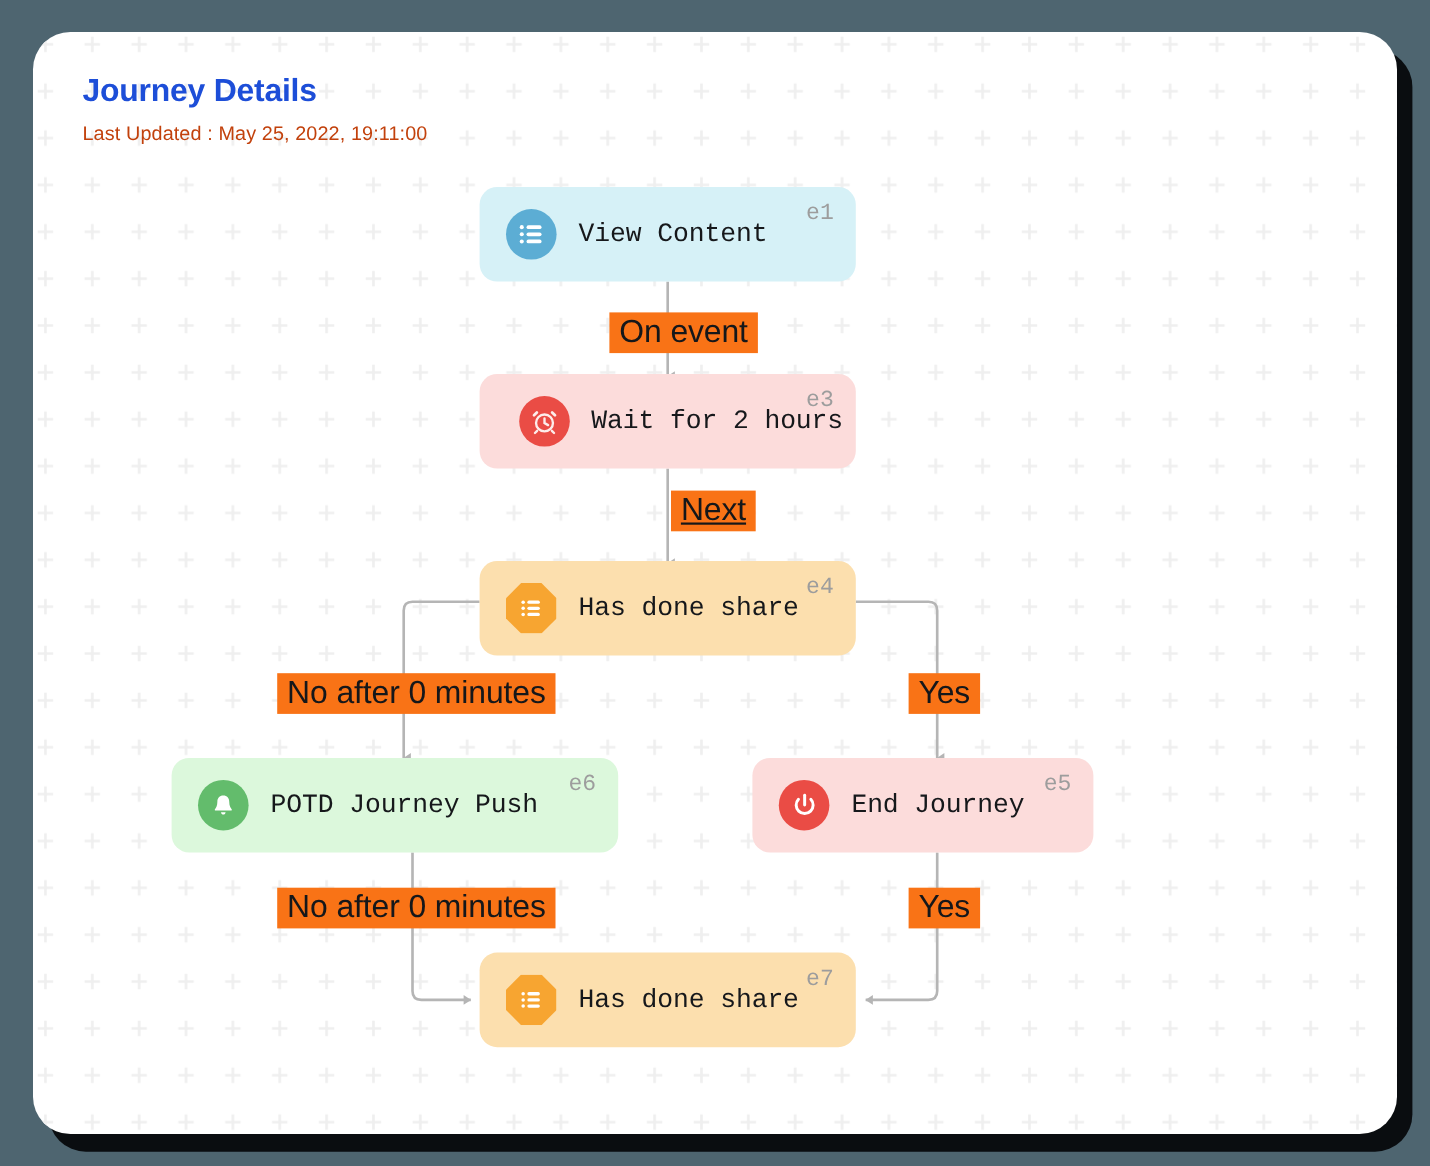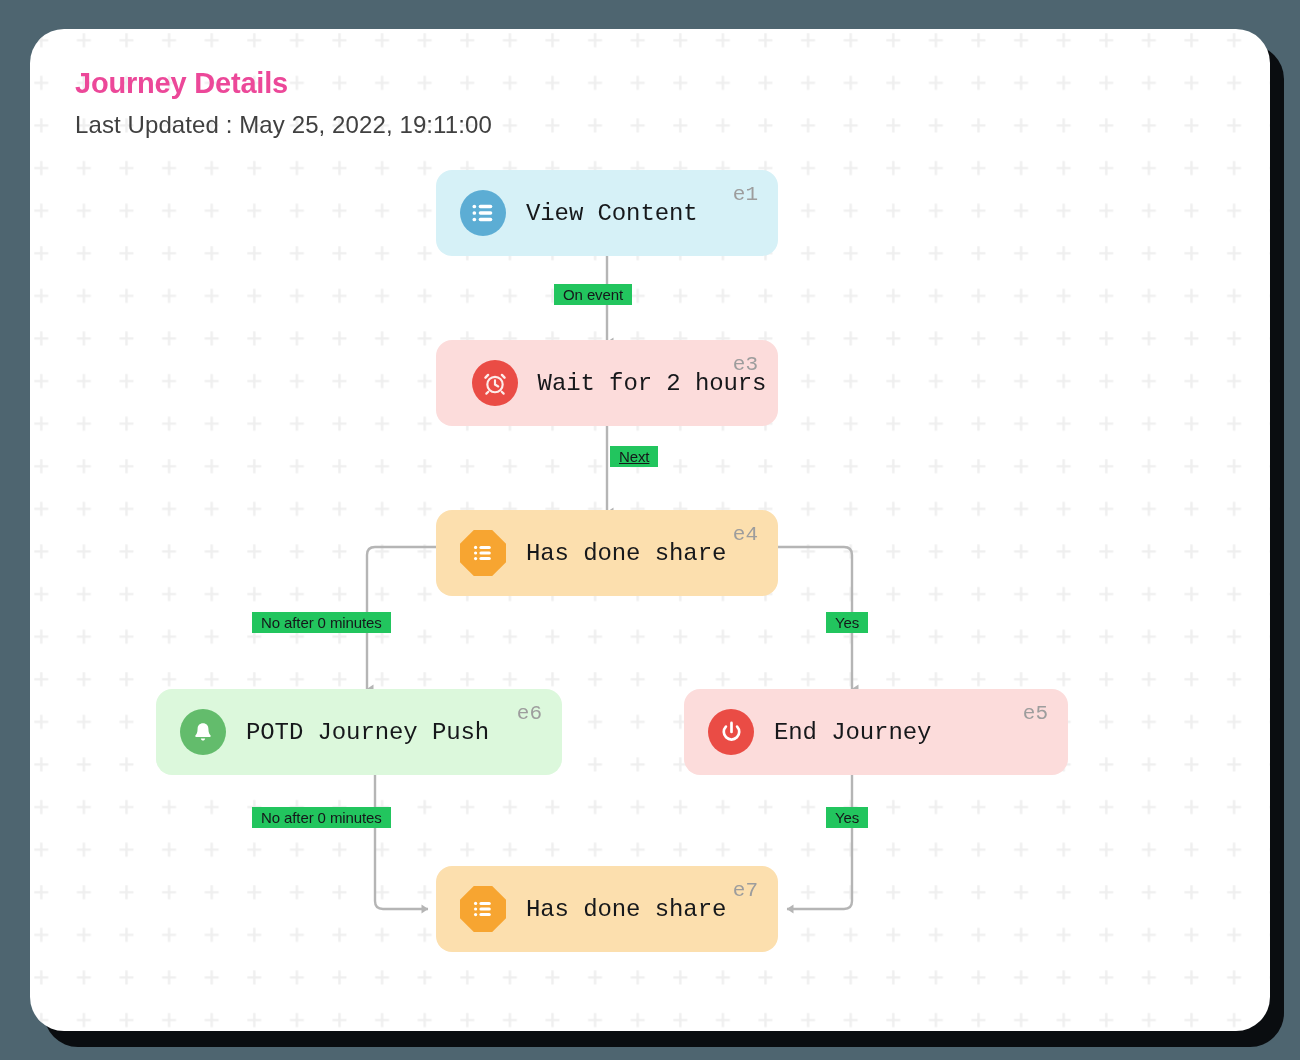--- a/index.html
+++ b/index.html
@@ -37,28 +37,28 @@
   .header {
     position: absolute;
     left: 45px;
     top: 38px;
     z-index: 5;
   }
 
   .page-title {
     font-size: 29px;
     font-weight: bold;
-    color: #ec4899;
+    color: #1d4ed8;
     letter-spacing: -0.2px;
   }
 
   .page-subtitle {
     margin-top: 11px;
-    font-size: 24px;
-    color: #404040;
+    font-size: 18px;
+    color: #c2410c;
     letter-spacing: 0.1px;
   }
 
   .edges {
     position: absolute;
     inset: 0;
     z-index: 2;
   }
 
   
@@ -110,23 +110,23 @@
   .n-pink   { background: #fcdcdb; }
   .n-pink  .icon-wrap { background: #ea4c45; }
   .n-orange { background: #fcdfae; }
   .n-orange .icon-wrap { background: #f7a531; }
   .n-green  { background: #dcf8dc; }
   .n-green .icon-wrap { background: #63bc6c; }
 
   
   .edge-label {
     position: absolute;
-    font-size: 15px;
+    font-size: 29px;
     color: #15171a;
-    background: #22c55e;
+    background: #f97316;
     padding: 2px 9px;
     white-space: nowrap;
     z-index: 3;
     letter-spacing: -0.1px;
   }
 </style>
 </head>
 <body>
 
 <div class="card">
@@ -232,21 +232,21 @@
     <span class="icon-wrap icon-circle">
       <svg width="24" height="24" viewBox="0 0 24 24">
         <path d="M12 3.2 C8.6 3.2 6.6 5.6 6.6 8.8 C6.6 12.6 5.4 14.4 4.4 15.6 C4.0 16.1 4.35 16.9 5.0 16.9 L19.0 16.9 C19.65 16.9 20.0 16.1 19.6 15.6 C18.6 14.4 17.4 12.6 17.4 8.8 C17.4 5.6 15.4 3.2 12 3.2 Z" fill="#ffffff"></path>
         <path d="M9.9 18.4 C10.1 19.7 10.95 20.5 12 20.5 C13.05 20.5 13.9 19.7 14.1 18.4 Z" fill="#ffffff"></path>
       </svg>
     </span>
     <span class="node-label">POTD Journey Push</span>
     <span class="node-badge">e6</span>
   </div>
 
-  <div class="node n-pink" style="left:654px; top:660px; width:384px;">
+  <div class="node n-pink" style="left:654px; top:660px; width:310px;">
     <span class="icon-wrap icon-circle">
       <svg width="25" height="25" viewBox="0 0 24 24">
         <path d="M12 2.8 L12 11.4" stroke="#ffffff" stroke-width="2.6" stroke-linecap="round" fill="none"></path>
         <path d="M6.6 6.3 A 7.4 7.4 0 1 0 17.4 6.3" stroke="#ffffff" stroke-width="2.6" stroke-linecap="round" fill="none"></path>
       </svg>
     </span>
     <span class="node-label">End Journey</span>
     <span class="node-badge">e5</span>
   </div>
 

